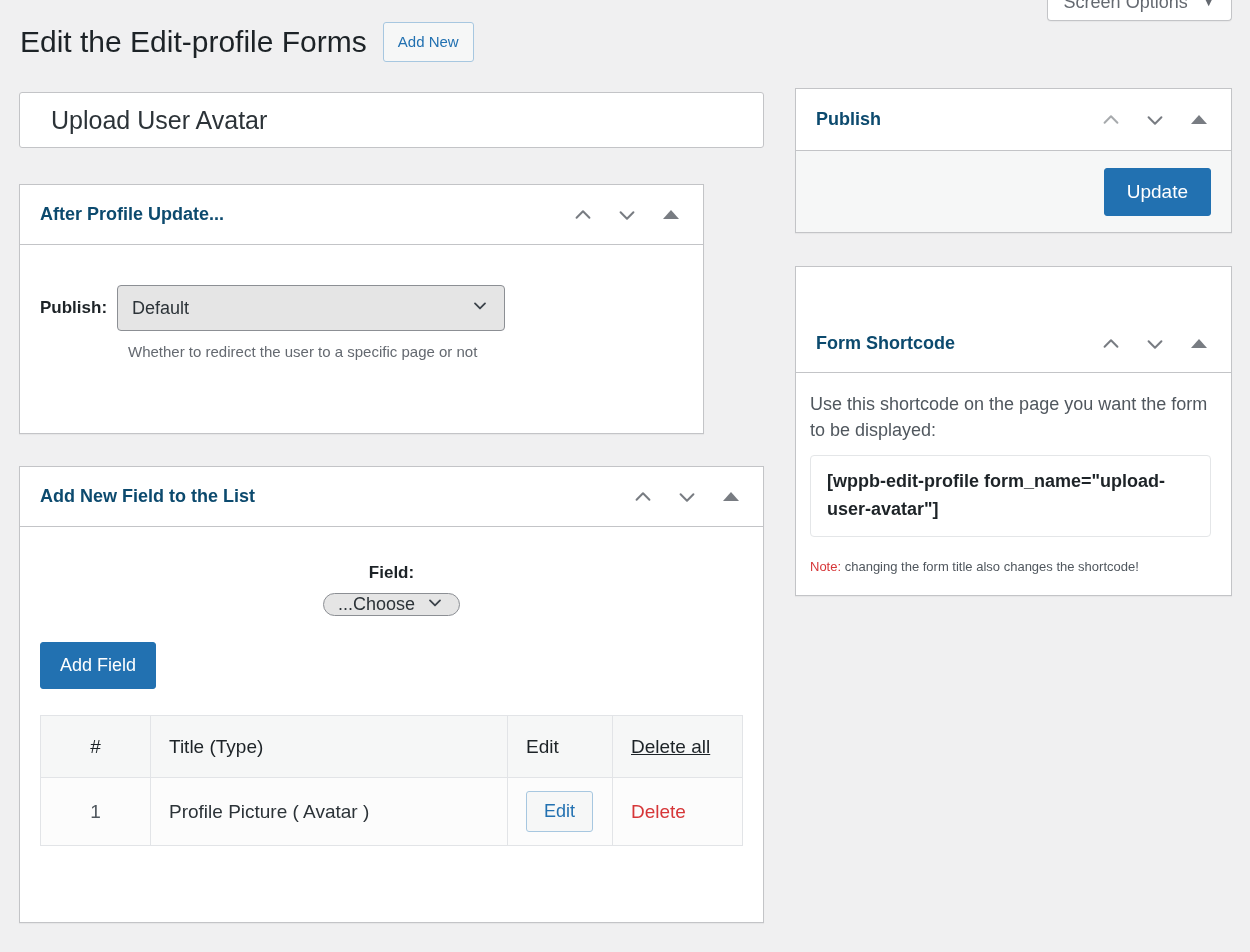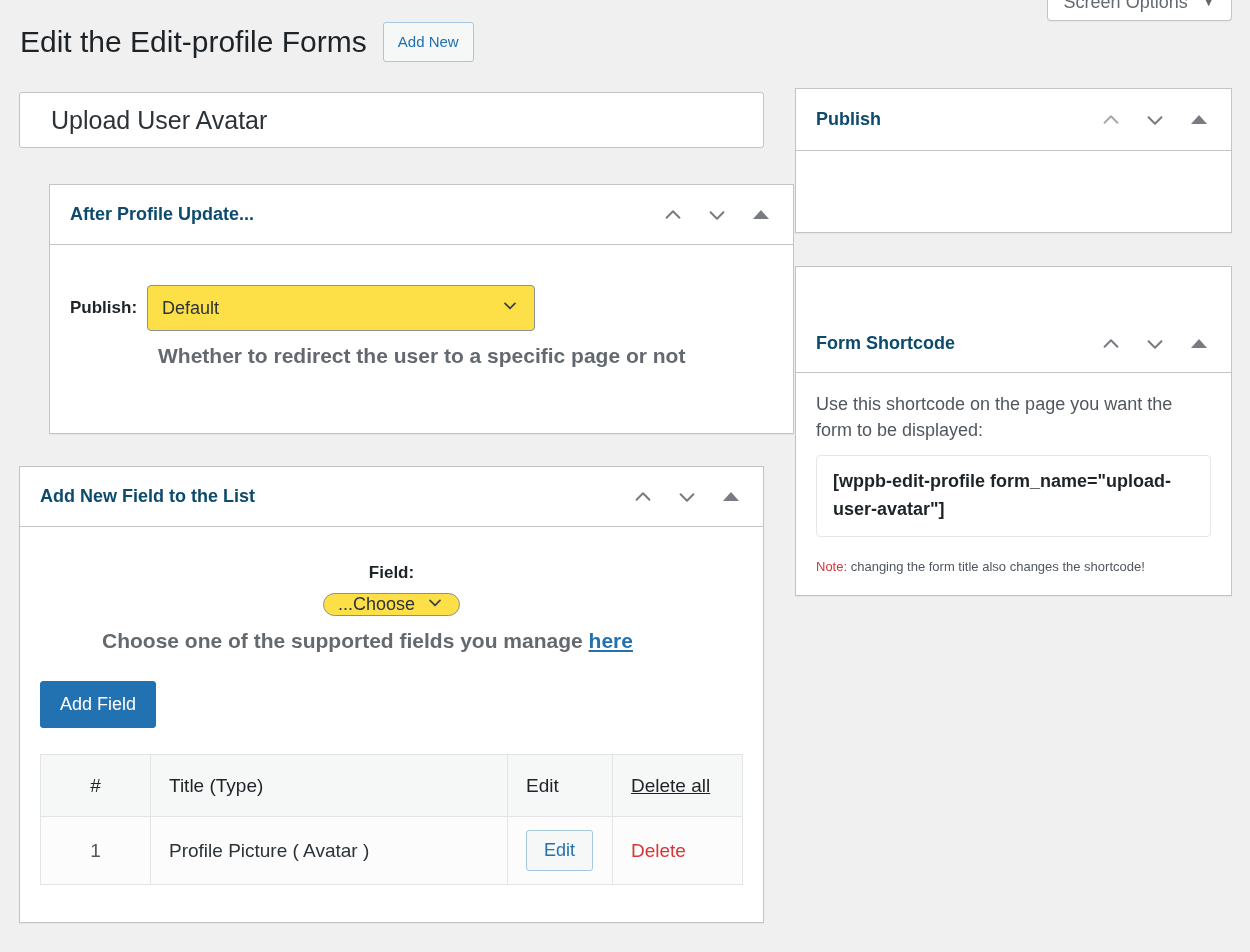--- a/index.html
+++ b/index.html
@@ -91,44 +91,44 @@
     display: flex; align-items: center; justify-content: center;
     background: none; border: none; cursor: pointer; padding: 0;
   }
   .chev { display: block; }
   .chev svg { display: block; }
   .tri { width: 0; height: 0; border-left: 8px solid transparent;
          border-right: 8px solid transparent; border-bottom: 9px solid #787c82; }
   .postbox-inside { padding: 24px 20px 22px 20px; }
 
   
-  #panel-after-profile { left: 19px; top: 184px; width: 745px; height: 250px; margin-left: 30px; }
+  #panel-after-profile { left: 19px; top: 184px; width: 685px; height: 250px; }
   #panel-after-profile .postbox-header { height: 60px; }
   .redirect-row { display: flex; align-items: center; gap: 10px; margin-top: 16px; }
   .field-label { font-size: 17px; font-weight: bold; color: #1d2327; white-space: nowrap; }
   .select-box {
     position: relative;
-    background: #fde047;
+    background: #e5e5e5;
     border: 1px solid #8c8f94;
     border-radius: 4px;
     height: 46px;
     display: flex; align-items: center;
     padding: 0 44px 0 14px;
     font-size: 18px; color: #2c3338;
     cursor: pointer;
     box-shadow: 0 0 0 transparent;
   }
   .select-box .sel-caret {
     position: absolute; right: 14px; top: 50%; transform: translateY(-50%);
     display: block;
   }
   #redirect-select { width: 388px; }
   .hint {
     margin-top: 10px;
-    font-size: 21px; color: #646970; line-height: 1.4; font-weight: bold;
+    font-size: 15px; color: #646970; line-height: 1.4;
   }
   .hint a { color: #2271b1; text-decoration: underline; }
 
   
   #panel-add-field { left: 19px; top: 466px; width: 745px; height: 457px; }
   #panel-add-field .postbox-header { height: 60px; }
   #panel-add-field .postbox-inside { padding: 22px 20px 18px 20px; }
   .field-row { display: flex; align-items: center; gap: 10px; margin-top: 14px; flex-direction: column; }
   #field-select { flex: 1; border-radius: 17px; }
   .add-field-btn {
@@ -202,21 +202,21 @@
   }
   .update-btn {
     background: #2271b1; color: #fff;
     border: 1px solid #2271b1; border-radius: 3px;
     font-size: 19px; padding: 12px 22px; cursor: pointer;
     font-family: "Liberation Sans", sans-serif;
   }
 
   #panel-shortcode { left: 795px; top: 266px; width: 437px; height: 330px; }
   #panel-shortcode .postbox-header { height: 58px; margin-top: 48px; }
-  #panel-shortcode .postbox-inside { padding: 18px 20px 20px 20px; }
+  #panel-shortcode .postbox-inside { padding: 18px 20px 20px 14px; }
   .sc-intro { font-size: 18px; color: #50575e; line-height: 1.45; }
   .sc-code-box {
     margin-top: 12px;
     border: 1px solid #e4e6e8;
     border-radius: 4px;
     background: #fff;
     padding: 12px 16px;
     font-size: 18px;
     font-weight: bold;
     color: #1d2327;
@@ -314,23 +314,20 @@
       <div class="field-row">
         <span class="field-label">Field:</span>
         <div class="select-box" id="field-select">
           <span>...Choose</span>
           <span class="sel-caret">
             <svg width="20" height="20" viewBox="0 0 24 24">
                 <path d="M6 9.5 L12 15.5 L18 9.5" fill="none" stroke="#3c434a" stroke-width="2.2" stroke-linecap="round" stroke-linejoin="round"></path>
               </svg>
           </span>
         </div>
-      </div>
-      <div class="hint" style="margin-left:62px;">
-        <span>Choose one of the supported fields you manage </span><a>here</a>
       </div>
       <button class="add-field-btn">Add Field</button>
 
       <table class="fields-table">
         <thead>
           <tr>
             <th class="col-num">#</th>
             <th>Title (Type)</th>
             <th class="col-edit">Edit</th>
             <th class="col-del"><span class="delete-all-link">Delete all</span></th>
@@ -364,20 +361,23 @@
             <svg width="22" height="22" viewBox="0 0 24 24">
                 <path d="M5 9 L12 16 L19 9" fill="none" stroke="#787c82" stroke-width="2.2" stroke-linecap="round" stroke-linejoin="round"></path>
               </svg>
           </span>
         </span>
         <span class="handle-btn">
           <span class="tri"></span>
         </span>
       </div>
     </div>
+    <div class="publish-body">
+      <button class="update-btn">Update</button>
+    </div>
   </section>
 
   <section class="postbox" id="panel-shortcode">
     <div class="postbox-header">
       <h2 class="postbox-title">Form Shortcode</h2>
       <div class="handle-actions">
         <span class="handle-btn">
           <span class="chev">
             <svg width="22" height="22" viewBox="0 0 24 24">
                 <path d="M5 15 L12 8 L19 15" fill="none" stroke="#787c82" stroke-width="2.2" stroke-linecap="round" stroke-linejoin="round"></path>

